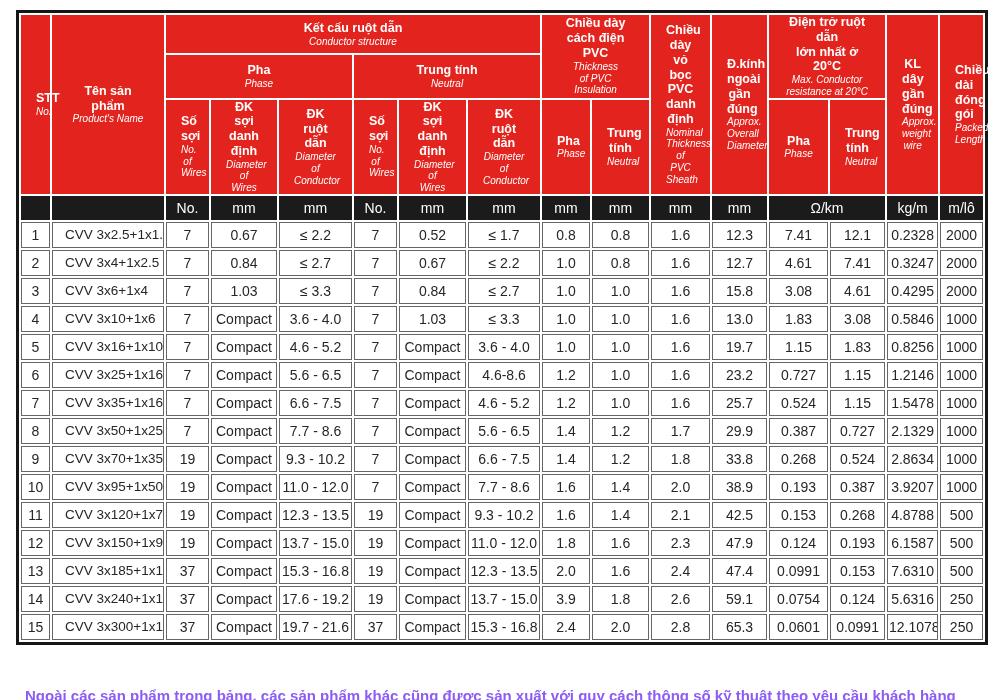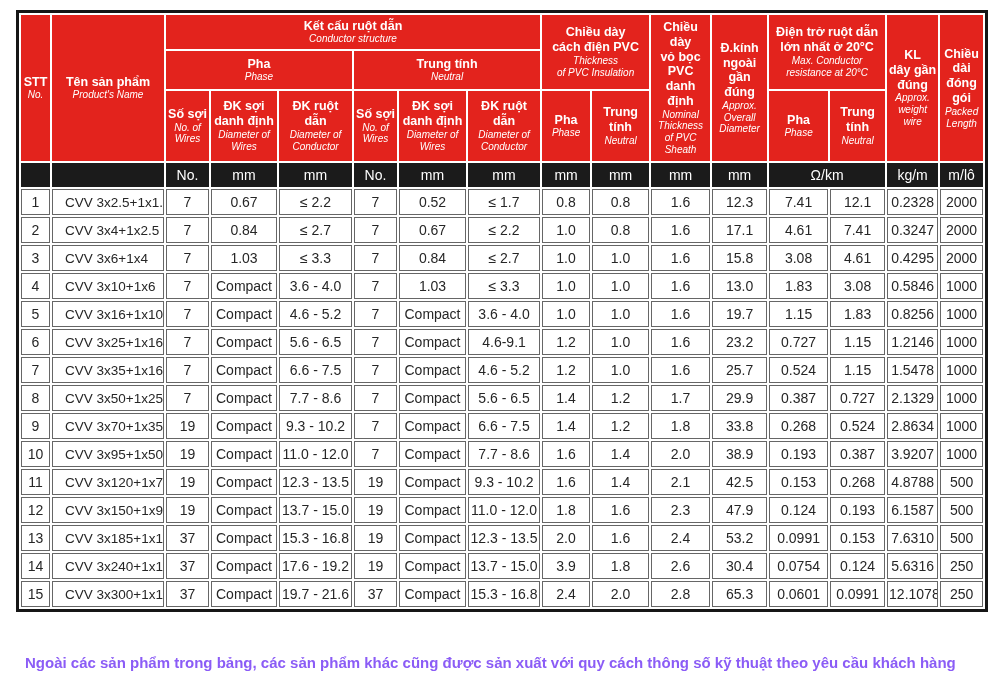--- a/index.html
+++ b/index.html
@@ -17,21 +17,21 @@
     background: #ffffff;
     table-layout: fixed;
     width: 966px;
   }
   
   .h {
     background: #e3231d;
     color: #ffffff;
     text-align: center;
     vertical-align: middle;
-    padding: 0 1px;
+    padding: 0 15px;
   }
   .h .vi {
     display: block;
     font-weight: bold;
     font-size: 12.5px;
     line-height: 1.18;
     white-space: pre-line;
   }
   .h .en {
     display: block;
@@ -280,21 +280,21 @@
           <td class="name-cell">CVV 3x4+1x2.5</td>
           <td>7</td>
           <td>0.84</td>
           <td>≤ 2.7</td>
           <td>7</td>
           <td>0.67</td>
           <td>≤ 2.2</td>
           <td>1.0</td>
           <td>0.8</td>
           <td>1.6</td>
-          <td>17.1</td>
+          <td>12.7</td>
           <td>4.61</td>
           <td>7.41</td>
           <td>0.3247</td>
           <td>2000</td>
         </tr>
         <tr>
           <td>3</td>
           <td class="name-cell">CVV 3x6+1x4</td>
           <td>7</td>
           <td>1.03</td>
@@ -348,21 +348,21 @@
           <td>1000</td>
         </tr>
         <tr>
           <td>6</td>
           <td class="name-cell">CVV 3x25+1x16</td>
           <td>7</td>
           <td>Compact</td>
           <td>5.6 - 6.5</td>
           <td>7</td>
           <td>Compact</td>
-          <td>4.6-9.1</td>
+          <td>4.6-8.6</td>
           <td>1.2</td>
           <td>1.0</td>
           <td>1.6</td>
           <td>23.2</td>
           <td>0.727</td>
           <td>1.15</td>
           <td>1.2146</td>
           <td>1000</td>
         </tr>
         <tr>
@@ -478,39 +478,39 @@
           <td class="name-cell">CVV 3x185+1x120</td>
           <td>37</td>
           <td>Compact</td>
           <td>15.3 - 16.8</td>
           <td>19</td>
           <td>Compact</td>
           <td>12.3 - 13.5</td>
           <td>2.0</td>
           <td>1.6</td>
           <td>2.4</td>
-          <td>53.2</td>
+          <td>47.4</td>
           <td>0.0991</td>
           <td>0.153</td>
           <td>7.6310</td>
           <td>500</td>
         </tr>
         <tr>
           <td>14</td>
           <td class="name-cell">CVV 3x240+1x150</td>
           <td>37</td>
           <td>Compact</td>
           <td>17.6 - 19.2</td>
           <td>19</td>
           <td>Compact</td>
           <td>13.7 - 15.0</td>
           <td>3.9</td>
           <td>1.8</td>
           <td>2.6</td>
-          <td>30.4</td>
+          <td>59.1</td>
           <td>0.0754</td>
           <td>0.124</td>
           <td>5.6316</td>
           <td>250</td>
         </tr>
         <tr>
           <td>15</td>
           <td class="name-cell">CVV 3x300+1x185</td>
           <td>37</td>
           <td>Compact</td>

